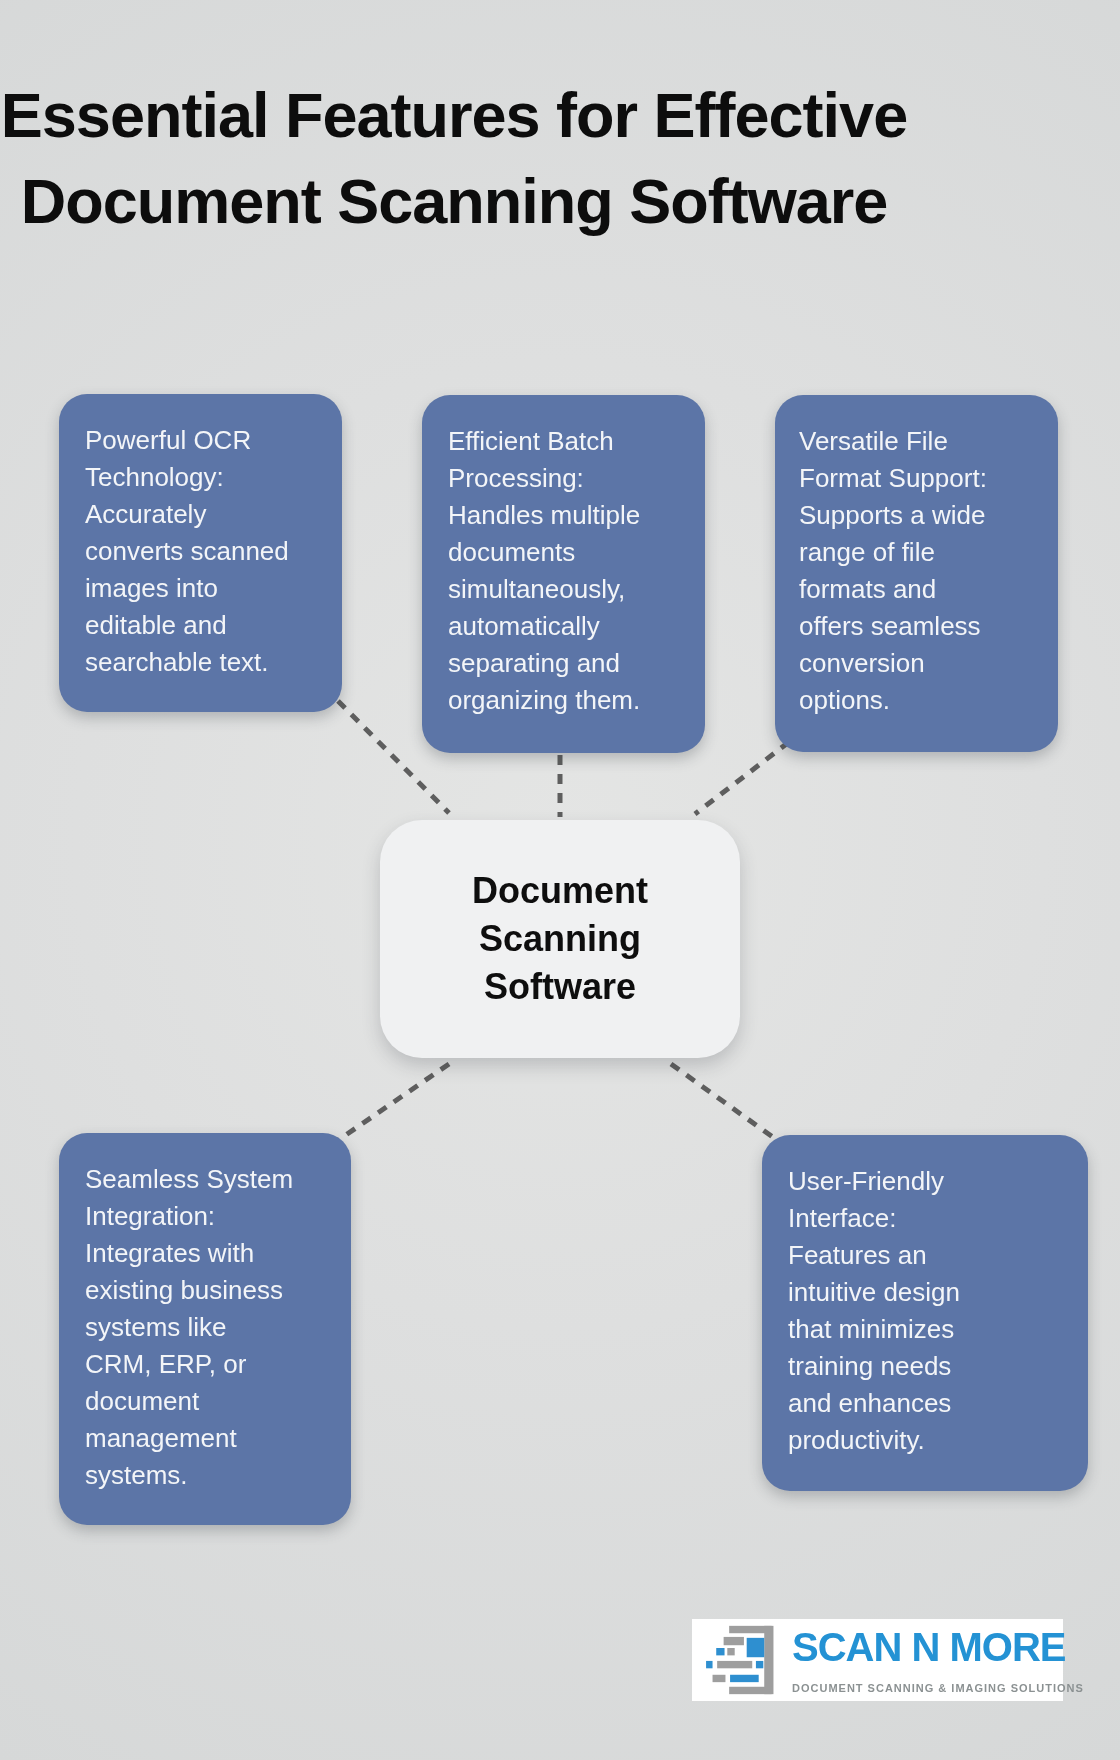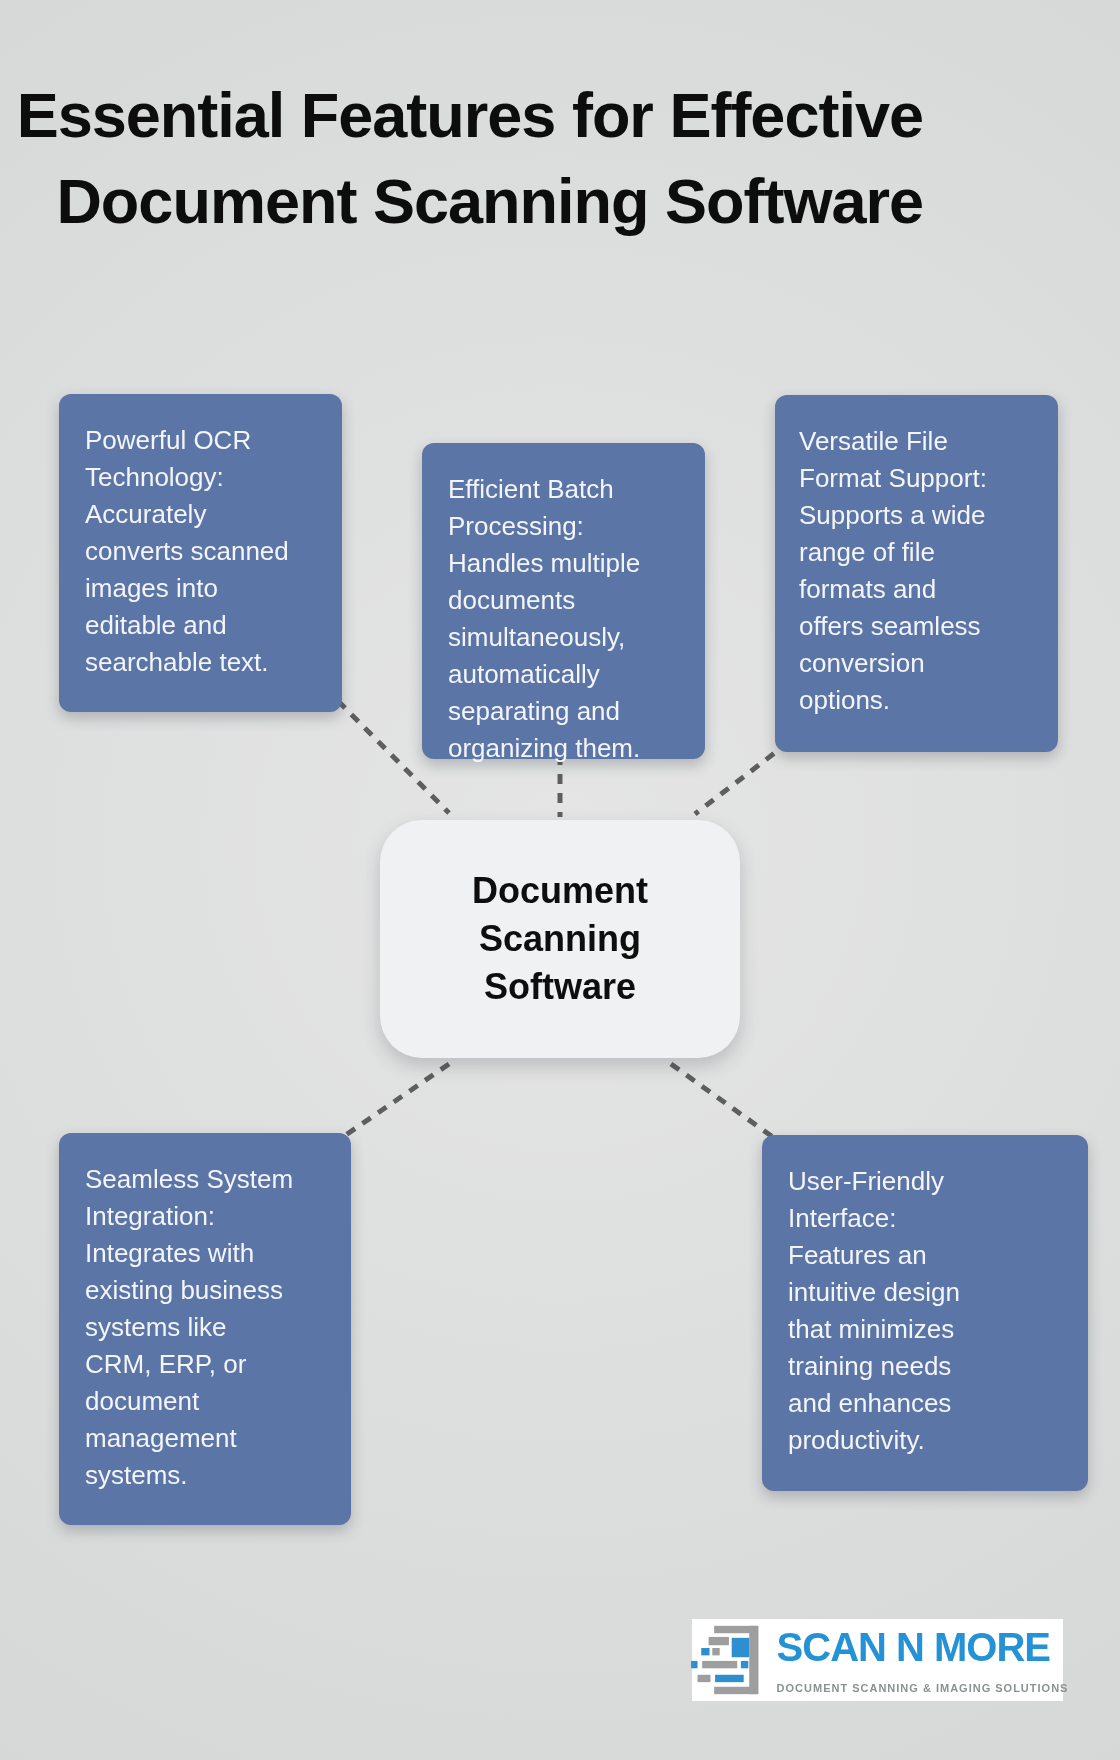--- a/index.html
+++ b/index.html
@@ -6,49 +6,48 @@
   .page{
     position:relative;
     width:1120px;height:1760px;
     overflow:hidden;
     font-family:"Liberation Sans","DejaVu Sans",sans-serif;
     background:radial-gradient(circle at 50% 48%, #e4e5e4 0%, #dedfdf 45%, #d6d8d8 100%);
   }
   .title{
     position:absolute;
     top:72px;left:0;width:908px;
-    text-align:right;
+    text-align:center;
     font-size:63px;
     line-height:86px;
     font-weight:700;
     letter-spacing:-1px;
     color:#0d0d0d;
     white-space:pre-line;
     margin:0;
-    padding-left:15px;
   }
   .connectors{
     position:absolute;top:0;left:0;width:1120px;height:1760px;
   }
   .feature-box{
     position:absolute;
     box-sizing:border-box;
     background:var(--box-blue,#5c75a7);
-    border-radius:12px;
+    border-radius:28px;
     padding:28px 24px 24px 26px;
     box-shadow:0 6px 14px rgba(55,60,70,0.28);
   }
   .feature-text{
     color:#f3f5f8;
     font-size:26px;
     line-height:37px;
     white-space:pre-line;
   }
   .box-tl{left:59px;top:394px;width:283px;height:318px;}
-  .box-tm{left:422px;top:395px;width:283px;height:316px;margin-top:48px;}
+  .box-tm{left:422px;top:395px;width:283px;height:358px;}
   .box-tr{left:775px;top:395px;width:283px;height:357px;padding-left:24px;}
   .box-bl{left:59px;top:1133px;width:292px;height:392px;}
   .box-br{left:762px;top:1135px;width:326px;height:356px;}
   .center-node{
     position:absolute;
     left:380px;top:820px;width:360px;height:238px;
     box-sizing:border-box;
     background:#f0f1f2;
     border-radius:42px;
     box-shadow:0 8px 18px rgba(55,60,70,0.22);
@@ -62,21 +61,20 @@
     text-align:center;
     white-space:pre-line;
   }
   .logo{
     position:absolute;
     left:692px;top:1619px;width:371px;height:82px;
     box-sizing:border-box;
     background:#ffffff;
     display:flex;align-items:center;
     padding:5px 10px 5px 8px;
-    justify-content:center;
   }
   .logo-mark{flex:0 0 auto;width:86px;height:72px;}
   .logo-textcol{margin-left:6px;display:flex;flex-direction:column;justify-content:center;}
   .logo-name{
     font-size:40px;
     font-weight:700;
     letter-spacing:-1px;
     line-height:40px;
     color:var(--accent-blue,#2492d4);
     white-space:nowrap;

